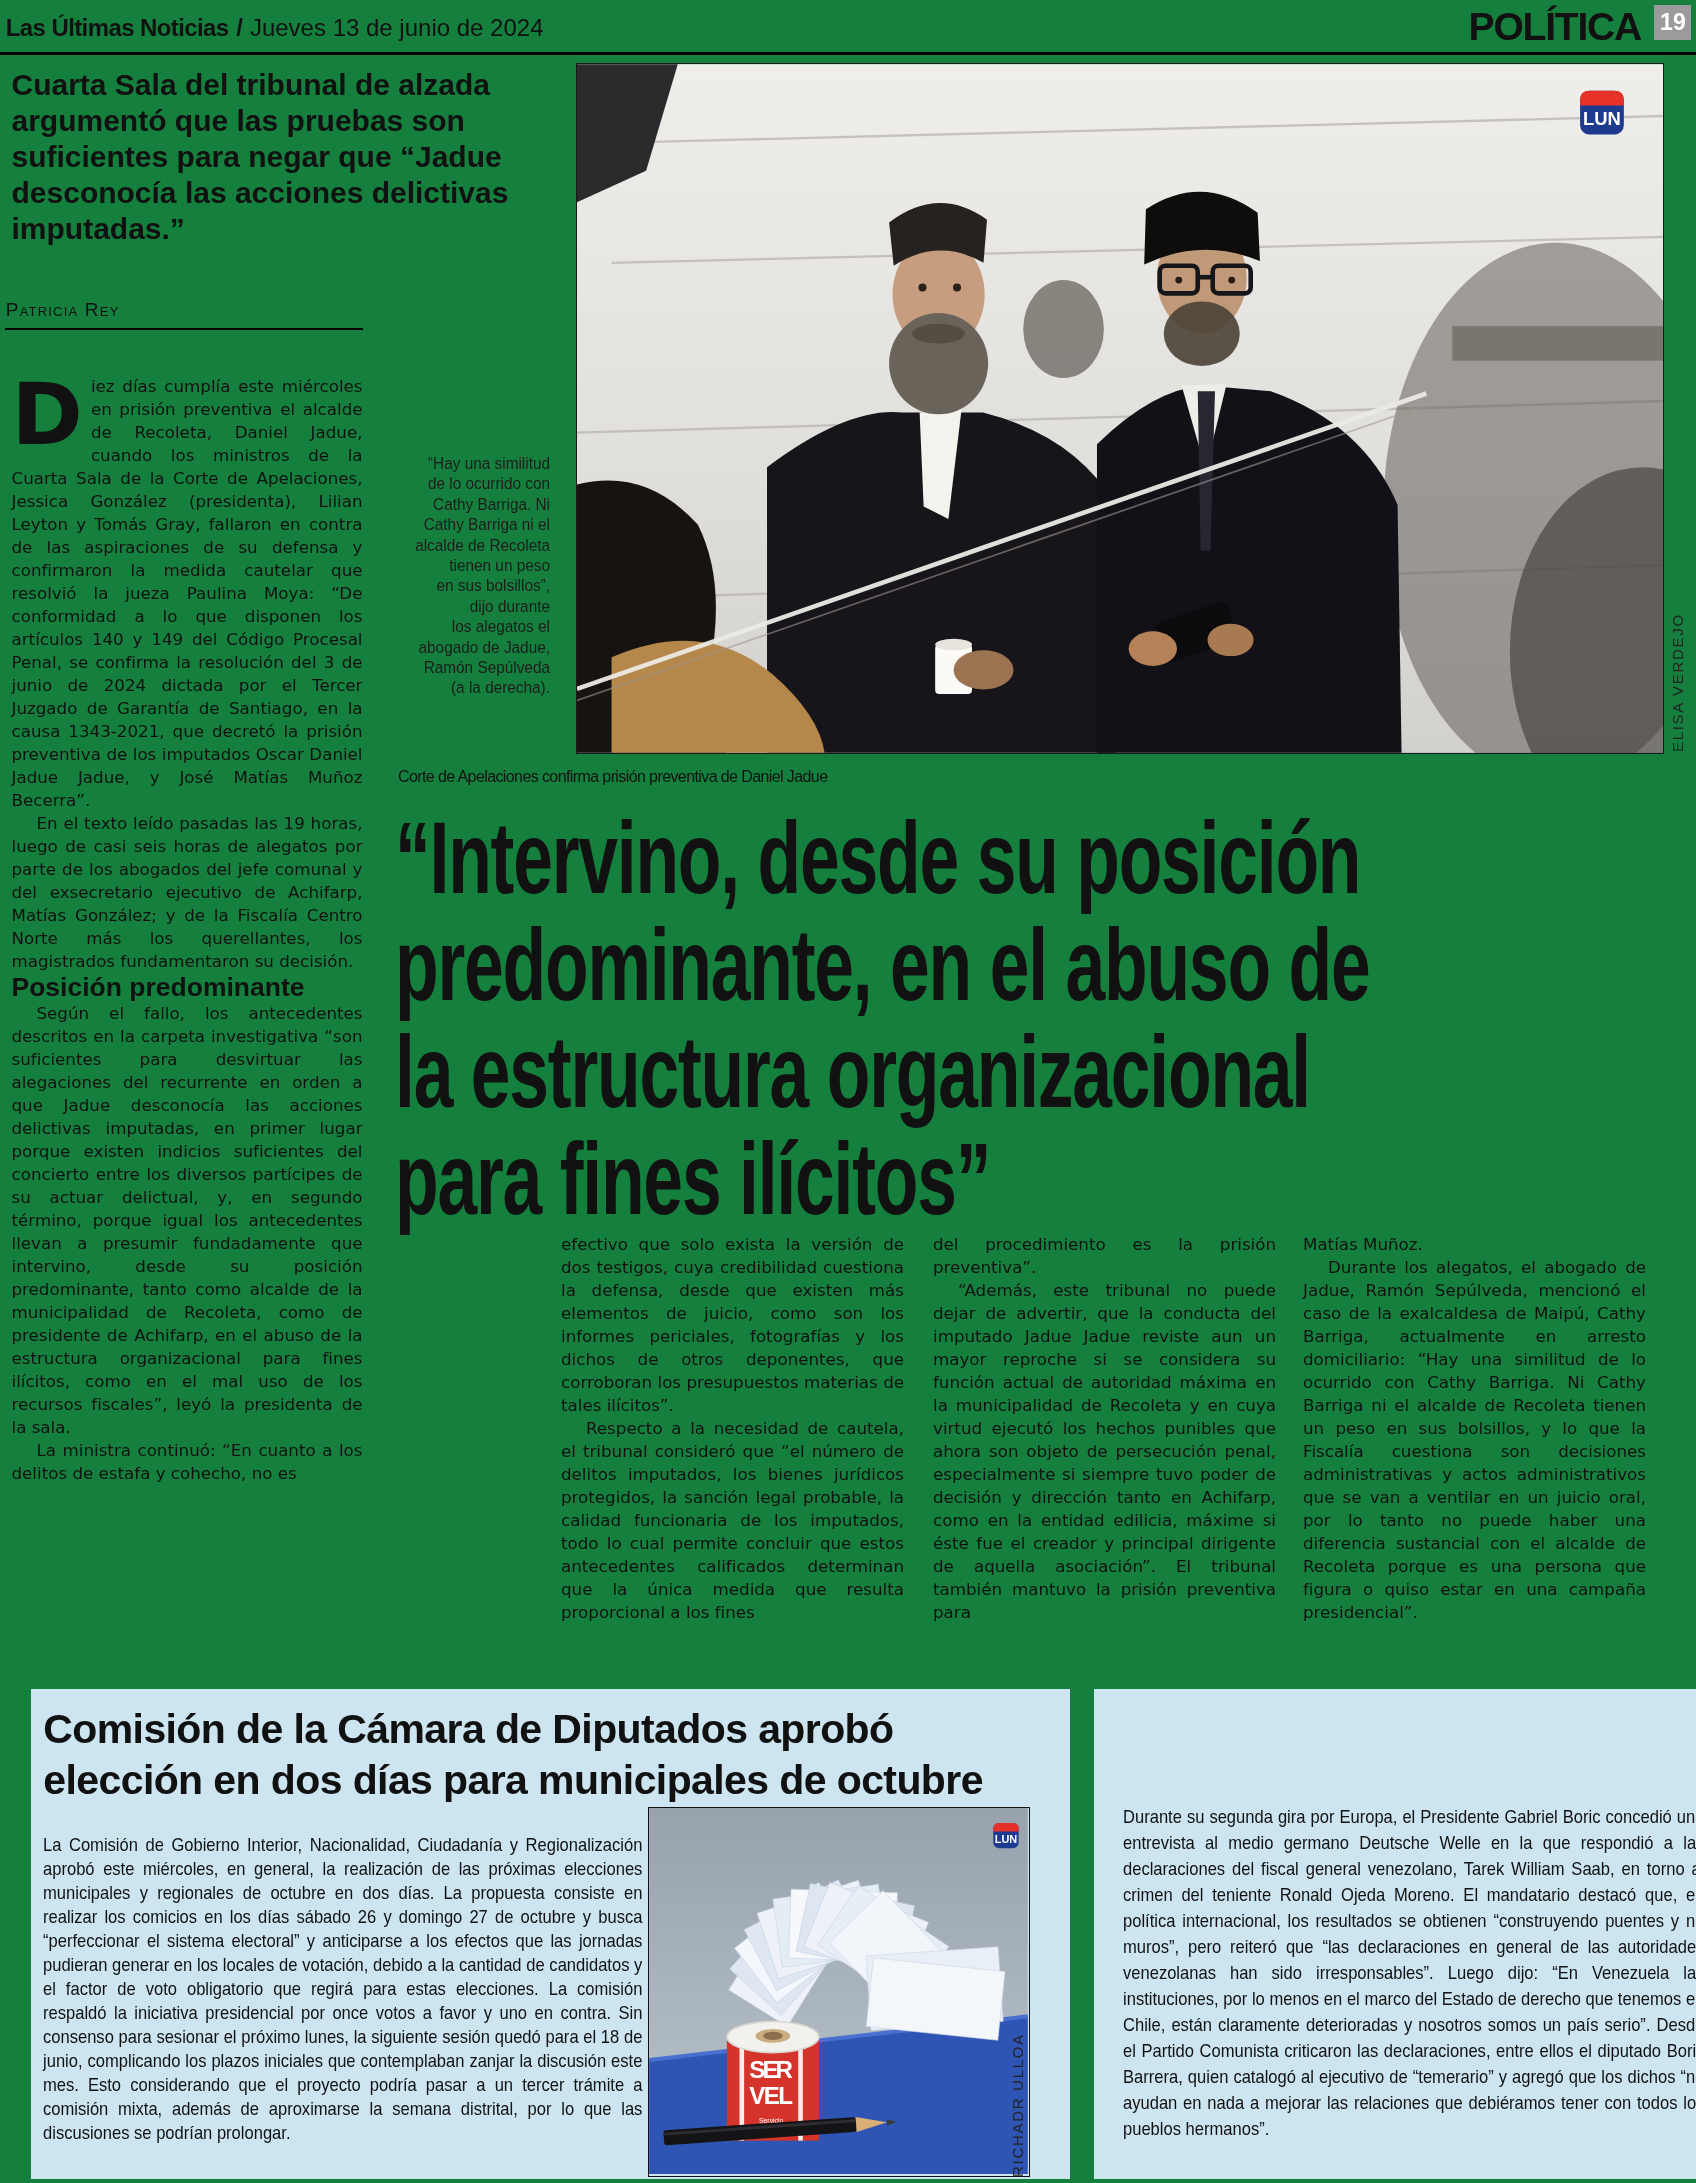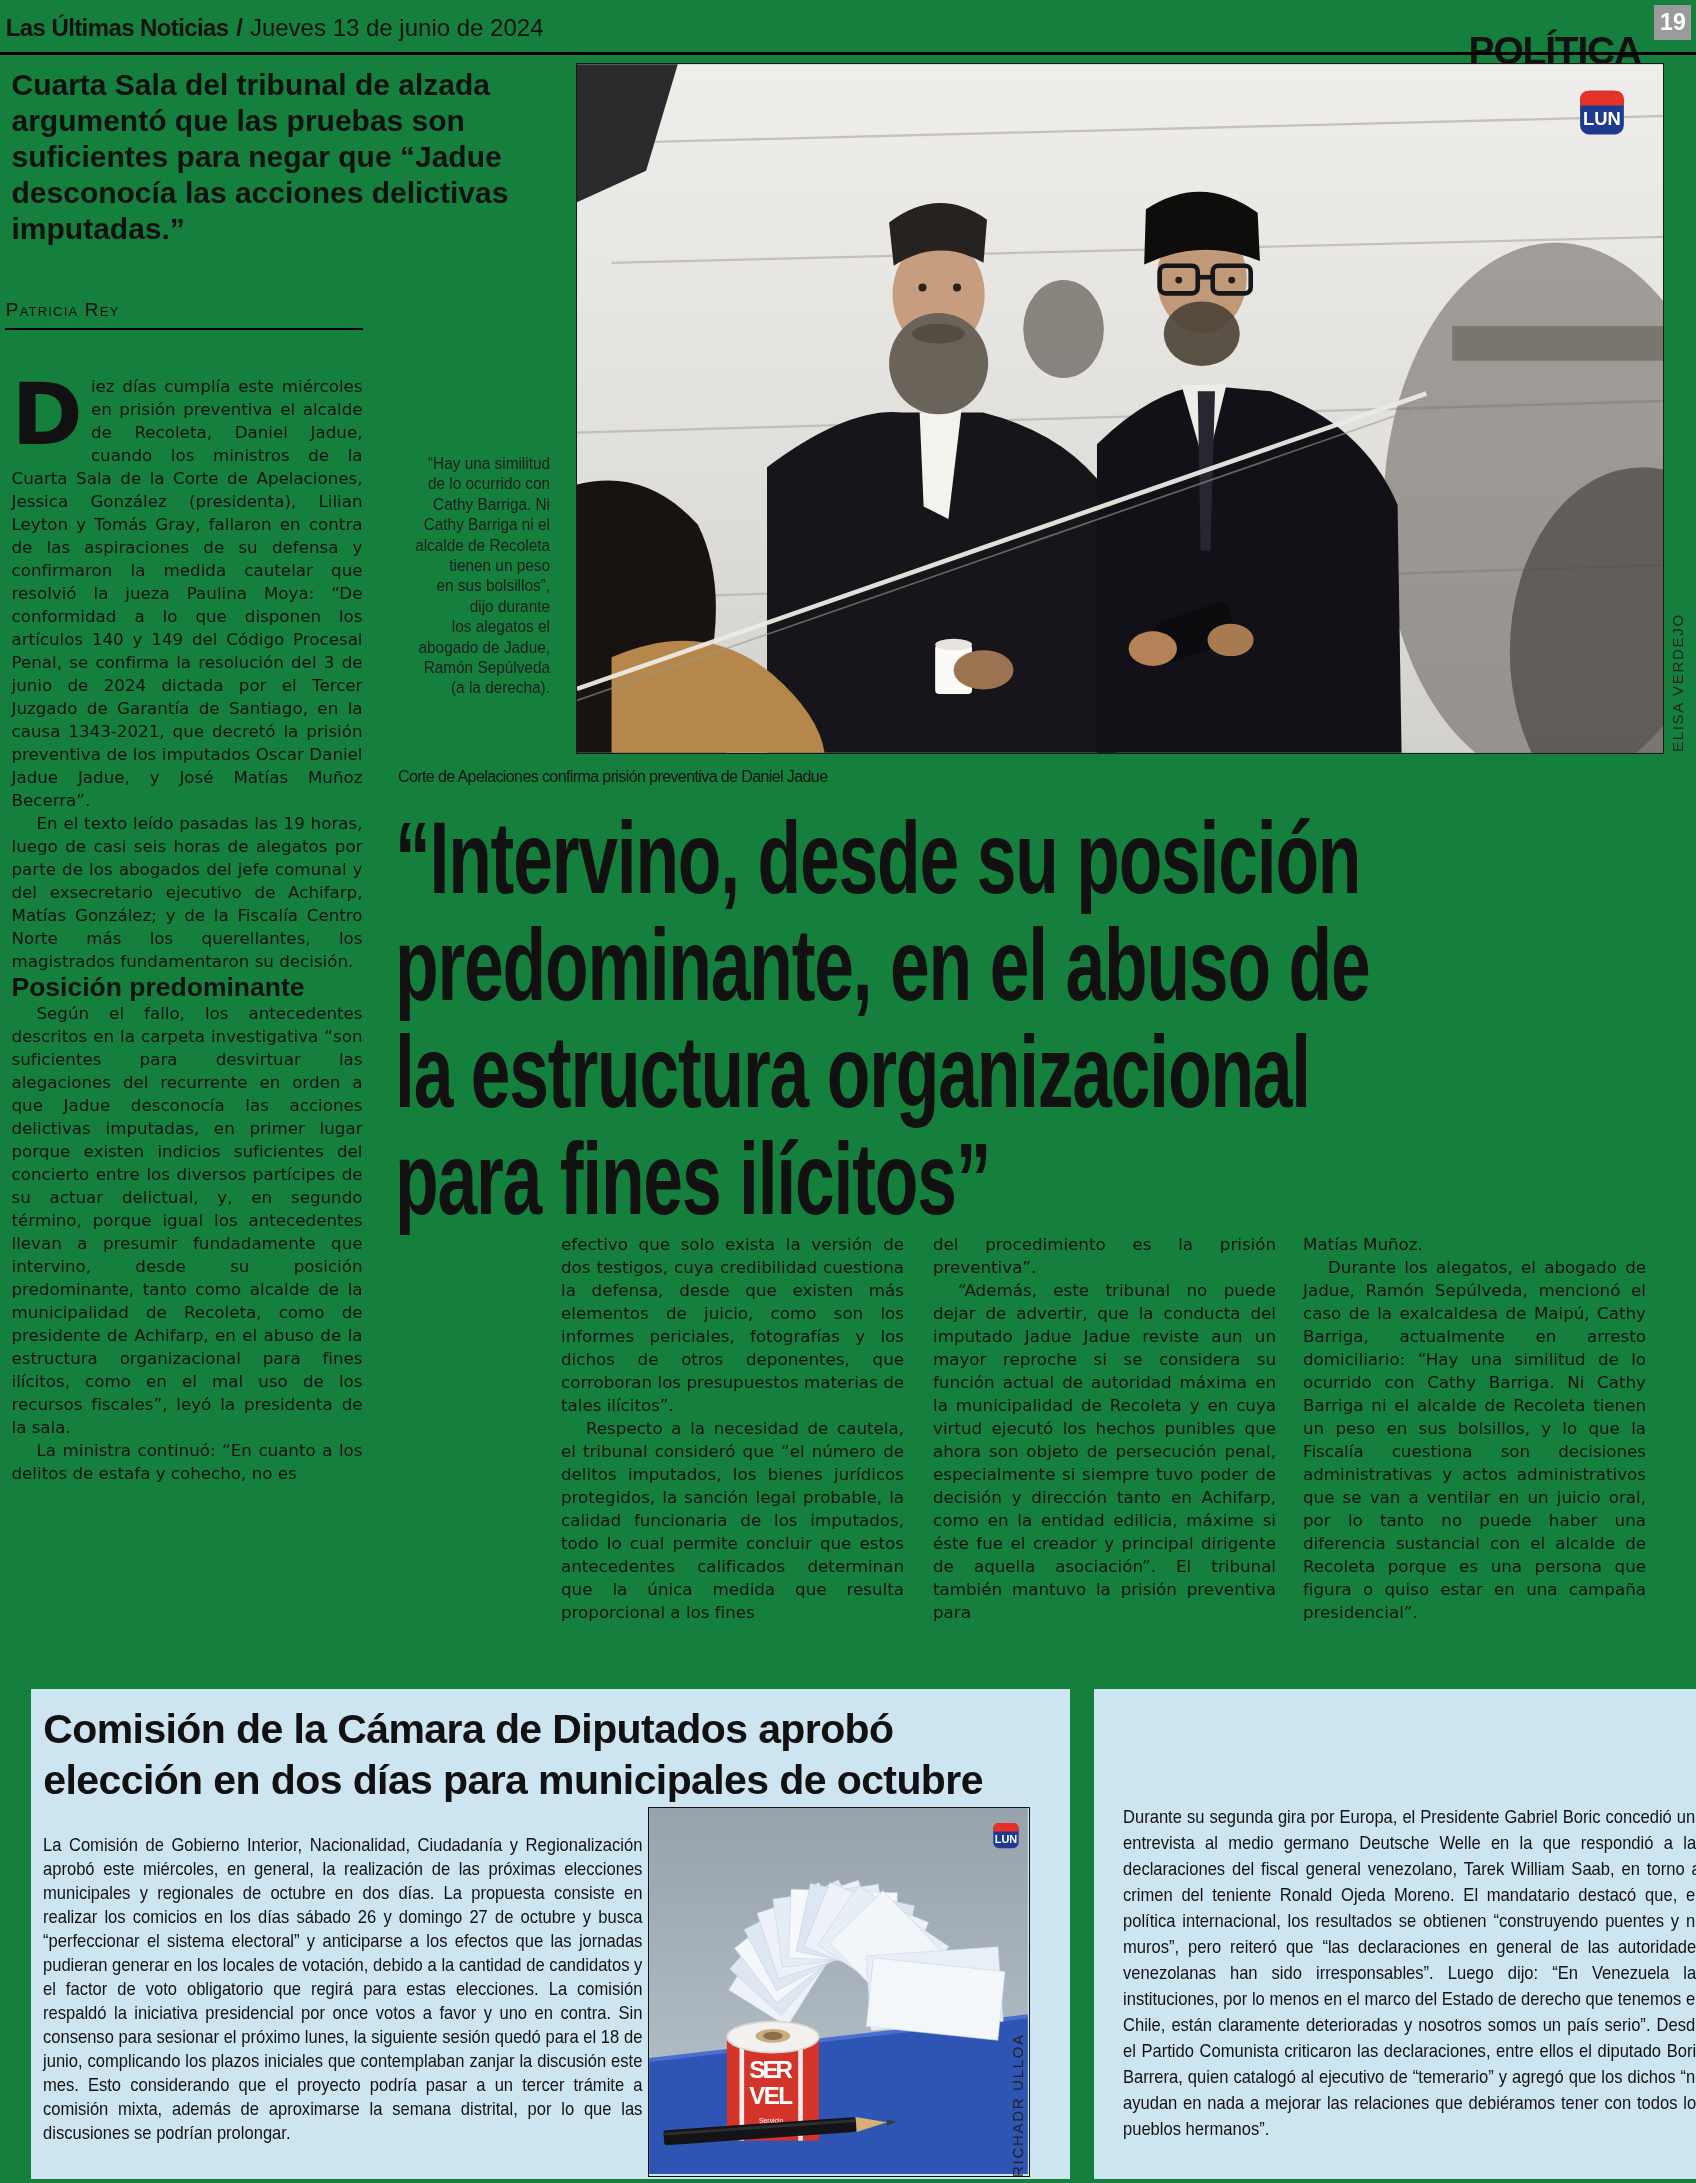--- a/index.html
+++ b/index.html
@@ -5,21 +5,21 @@
   html,body{margin:0;padding:0;background:#777;}
   #page{position:relative;width:1696px;height:2183px;background:#15803d;overflow:hidden;
         font-family:"DejaVu Sans",sans-serif;color:#111;}
   .abs{position:absolute;}
 
   
   #masthead{left:5.8px;top:14px;font-size:24px;white-space:nowrap;}
   #masthead .brand{font-family:"Liberation Sans",sans-serif;font-weight:800;letter-spacing:-0.6px;}
   #masthead .date{font-family:"Liberation Sans",sans-serif;font-weight:400;letter-spacing:0;}
   #section-title{right:55px;top:4.6px;font-family:"Liberation Sans",sans-serif;font-weight:900;
-                 font-size:39px;letter-spacing:-1.2px;margin-top:24px;}
+                 font-size:39px;letter-spacing:-1.2px;}
   #page-number-box{right:4.6px;top:4.6px;width:37px;height:35px;background:#9b9b9b;display:flex;
                    align-items:center;justify-content:center;}
   #page-number-box span{color:#fff;font-family:"Liberation Sans",sans-serif;font-weight:700;font-size:23px;}
   #header-rule{left:0;top:52px;width:1696px;height:2.9px;background:#000;}
 
   
   #quote-headline{left:11.5px;top:67px;width:573px;font-family:"Liberation Sans",sans-serif;
                   font-weight:700;font-size:30px;line-height:36px;text-align:left;white-space:pre-line;}
   #byline{left:5.8px;top:299px;font-family:"Liberation Sans",sans-serif;font-size:19px;
           font-variant:small-caps;letter-spacing:1.2px;}

